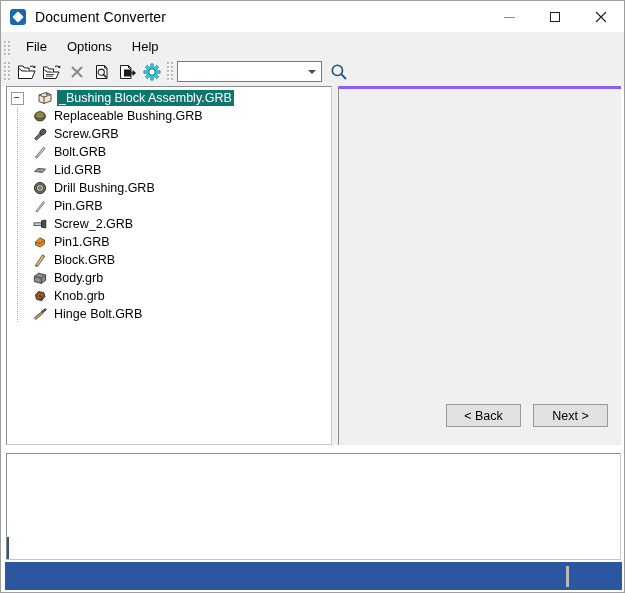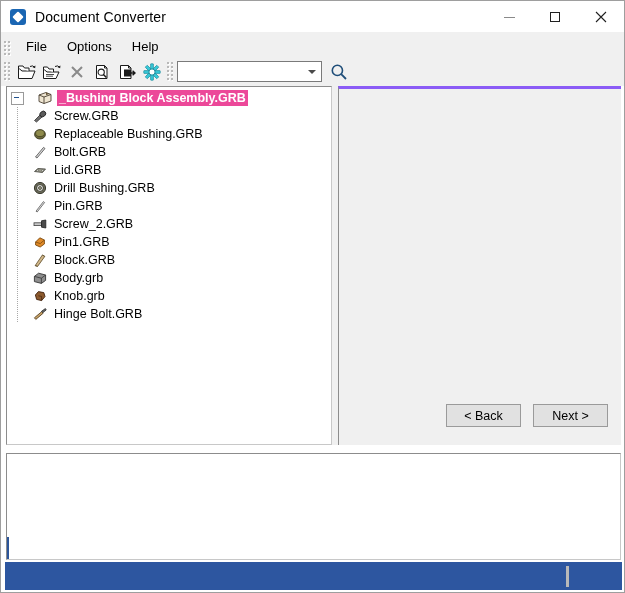--- a/index.html
+++ b/index.html
@@ -151,21 +151,21 @@
   .vline{
     position:absolute;left:10px;top:0;width:1px;height:100%;
     background-image:linear-gradient(#a8a8a8 50%, transparent 50%);
     background-size:1px 2px;
   }
   .ticon{
     width:16px;height:16px;flex:0 0 auto;margin-right:4px;
     display:flex;align-items:center;justify-content:center;
   }
   .tlabel{padding:0 2px;line-height:16px;}
-  .trow.selected .tlabel{background:#ec4899;color:#ffffff;font-weight:bold;}
+  .trow.selected .tlabel{background:#0f766e;color:#ffffff;}
 
   
   .wizbtns{
     position:absolute;right:13px;bottom:18px;display:flex;gap:12px;
   }
   .wizbtn{
     width:75px;height:23px;background:#e1e1e1;
     border:1px solid #9a9a9a;box-sizing:border-box;
     font-size:12.5px;color:#000000;
     display:flex;align-items:center;justify-content:center;
@@ -311,36 +311,36 @@
           <div class="tlabel">_Bushing Block Assembly.GRB</div>
         </div>
 
         <div style="position:relative;">
           <div class="vline"></div>
 
           <div class="trow child">
             <div class="dots" style="position:absolute;left:11px;"></div>
             <div class="ticon">
               <svg width="14" height="14" viewBox="0 0 14 14">
+                <ellipse cx="7" cy="7.4" rx="5.4" ry="4.6" fill="#6d6a3a" stroke="#3a3820" stroke-width="0.9"></ellipse>
+                <ellipse cx="7" cy="6.2" rx="4.4" ry="3.4" fill="#8f8b4c" stroke="#3a3820" stroke-width="0.7"></ellipse>
+              </svg>
+            </div>
+            <div class="tlabel">Replaceable Bushing.GRB</div>
+          </div>
+
+          <div class="trow child">
+            <div class="dots" style="position:absolute;left:11px;"></div>
+            <div class="ticon">
+              <svg width="14" height="14" viewBox="0 0 14 14">
                 <path d="M1.5 11.5 L7 6 L9 8 L3.5 13 Z" fill="#707070" stroke="#303030" stroke-width="0.8"></path>
                 <ellipse cx="9.8" cy="5" rx="3.2" ry="2.6" fill="#5c5c5c" stroke="#202020" stroke-width="0.8" transform="rotate(-40 9.8 5)"></ellipse>
               </svg>
             </div>
             <div class="tlabel">Screw.GRB</div>
-          </div>
-
-          <div class="trow child">
-            <div class="dots" style="position:absolute;left:11px;"></div>
-            <div class="ticon">
-              <svg width="14" height="14" viewBox="0 0 14 14">
-                <ellipse cx="7" cy="7.4" rx="5.4" ry="4.6" fill="#6d6a3a" stroke="#3a3820" stroke-width="0.9"></ellipse>
-                <ellipse cx="7" cy="6.2" rx="4.4" ry="3.4" fill="#8f8b4c" stroke="#3a3820" stroke-width="0.7"></ellipse>
-              </svg>
-            </div>
-            <div class="tlabel">Replaceable Bushing.GRB</div>
           </div>
 
           <div class="trow child">
             <div class="dots" style="position:absolute;left:11px;"></div>
             <div class="ticon">
               <svg width="14" height="14" viewBox="0 0 14 14">
                 <path d="M2.5 12 L10.5 2.4 L12 3.5 L4 13 Z" fill="#d9d9d9" stroke="#4a4a4a" stroke-width="0.8"></path>
               </svg>
             </div>
             <div class="tlabel">Bolt.GRB</div>

